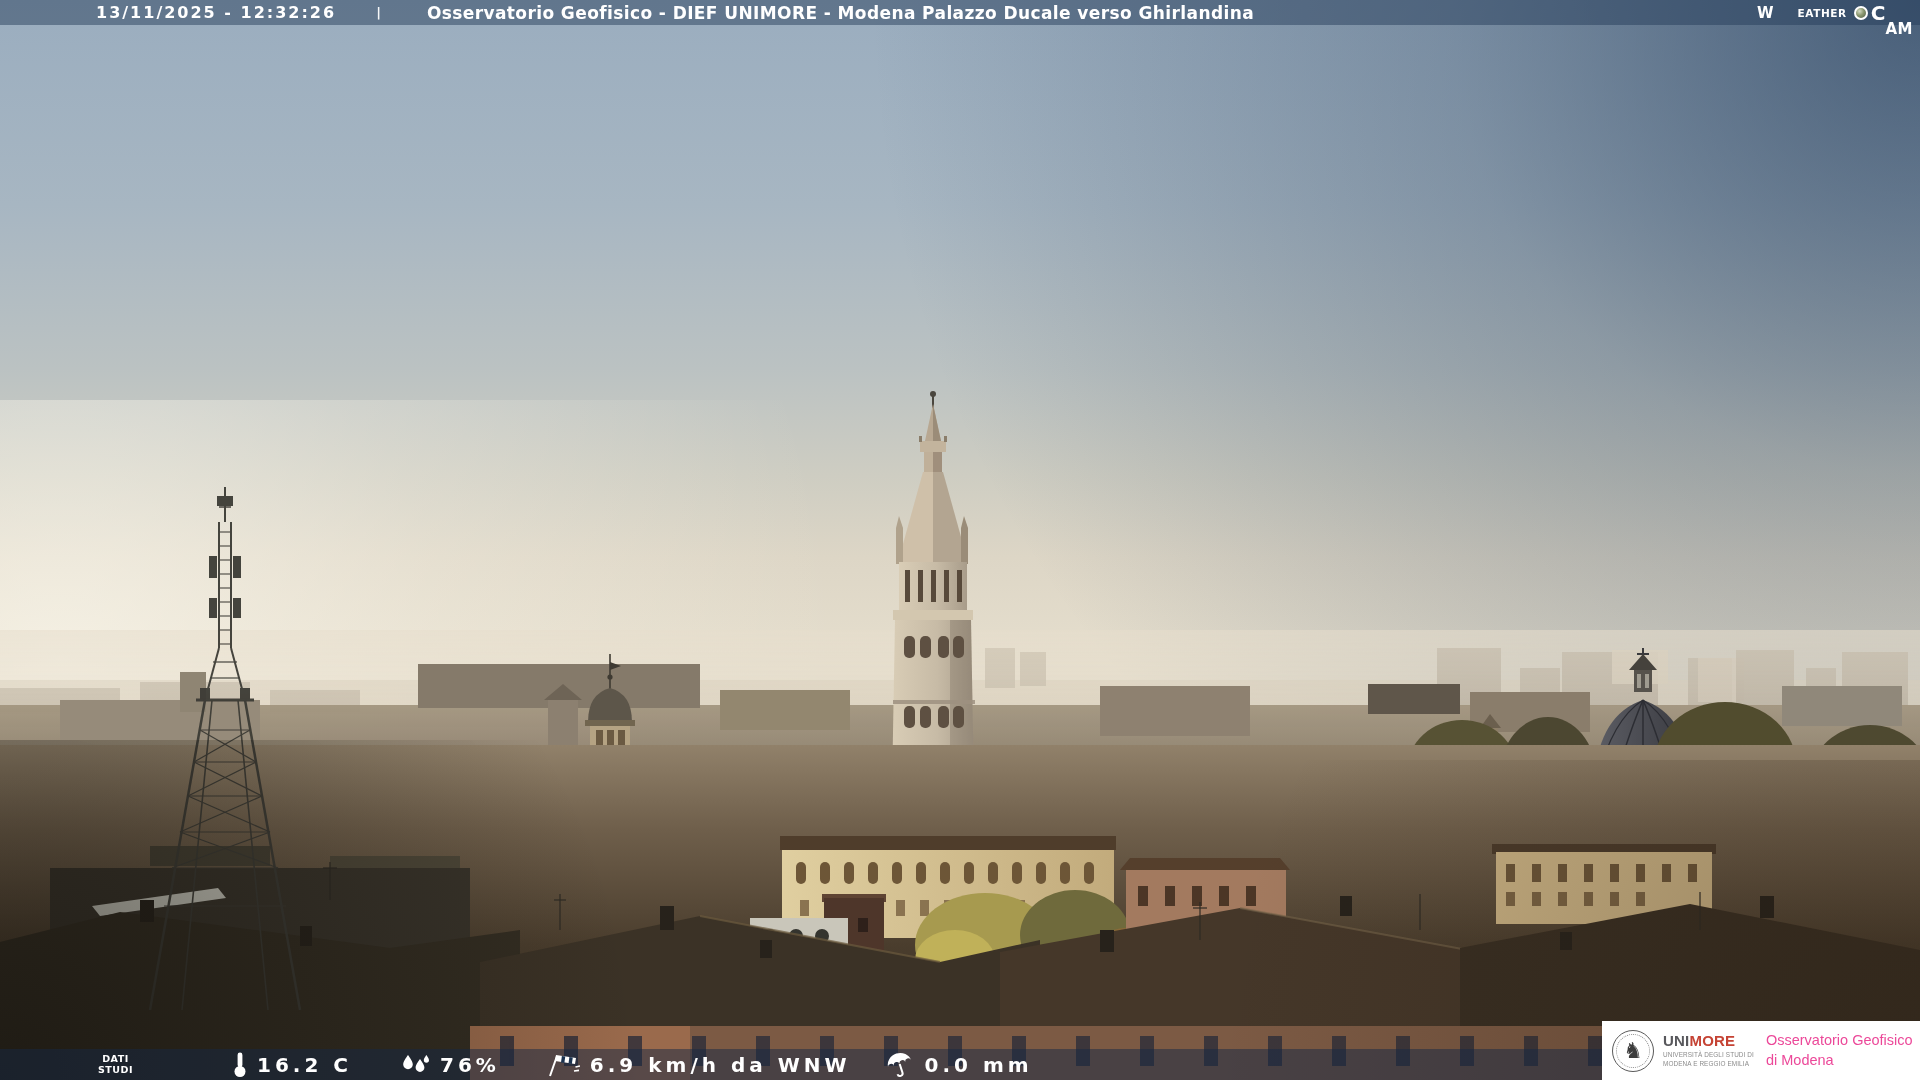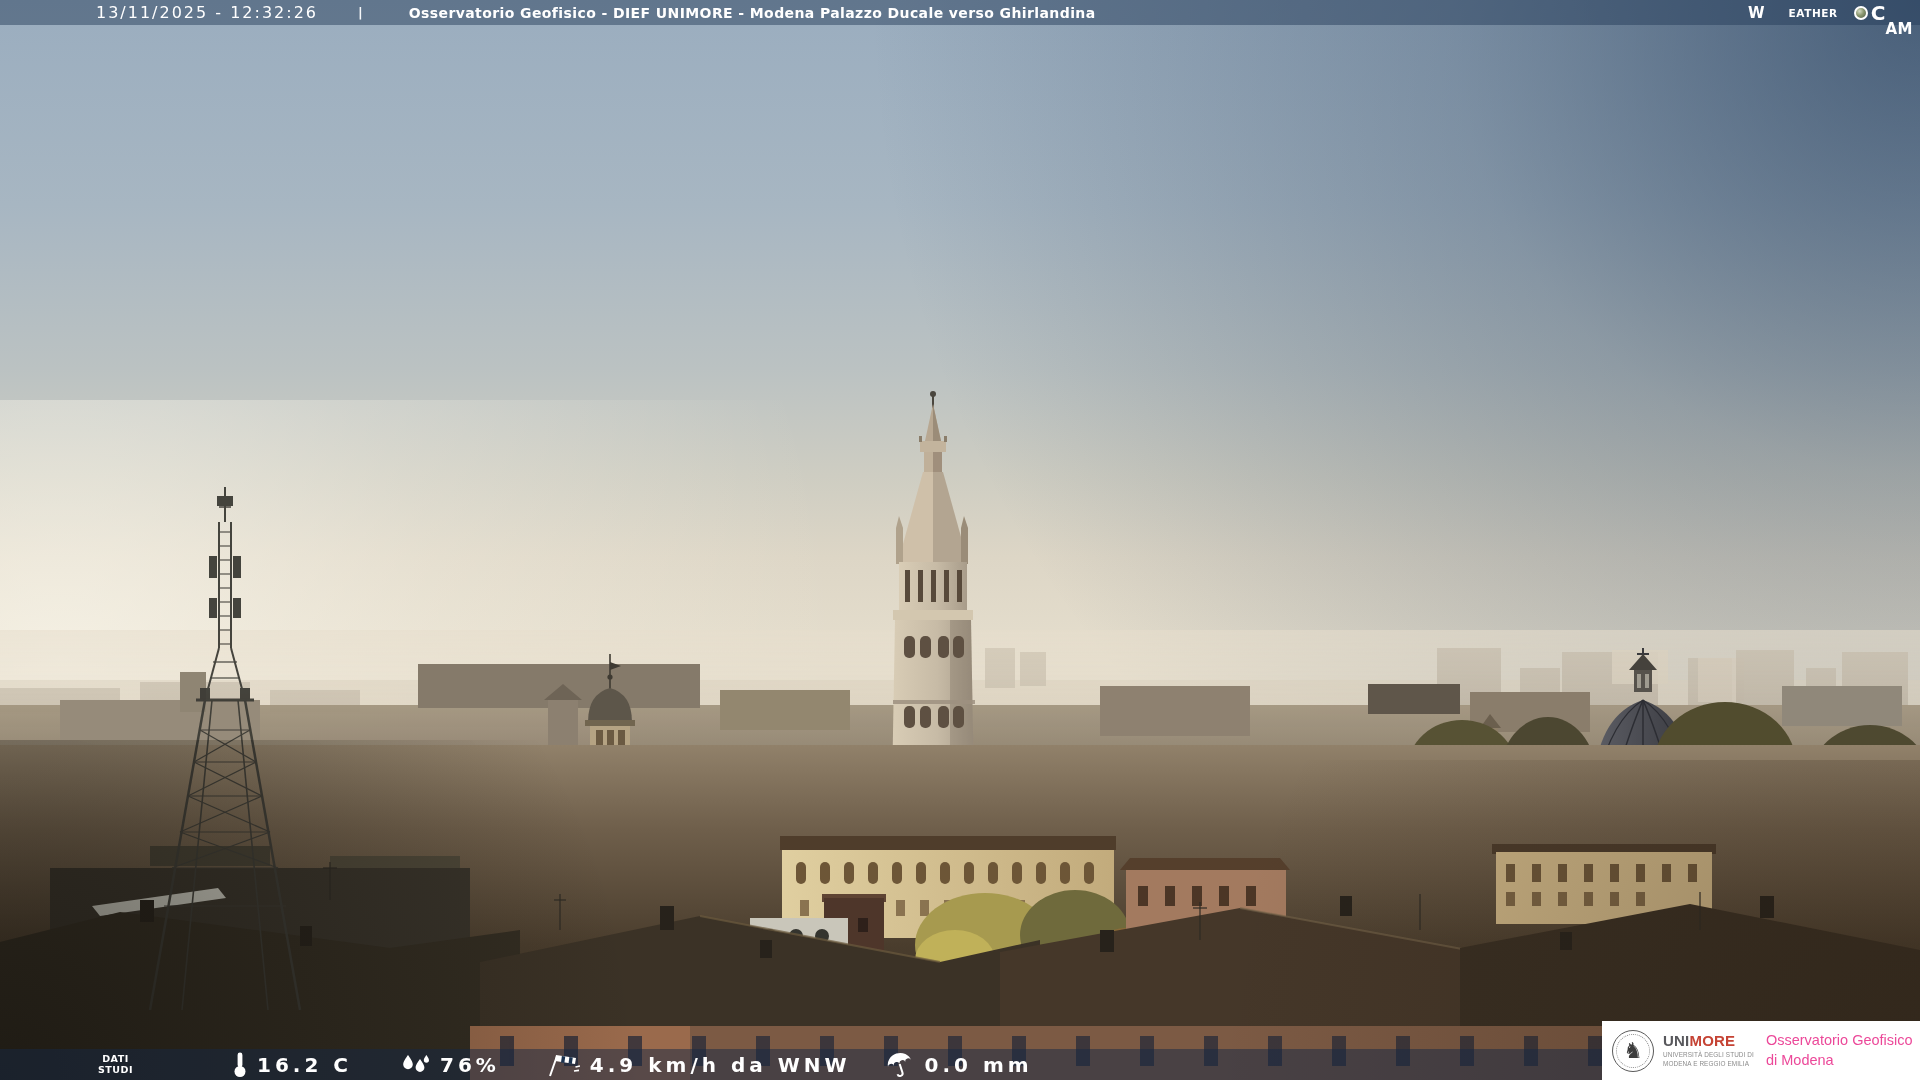--- a/index.html
+++ b/index.html
@@ -3,26 +3,26 @@
 <meta charset="utf-8">
 <style>
   html,body{margin:0;padding:0;background:#000;}
   .stage{position:relative;width:1920px;height:1080px;overflow:hidden;
          background:#9fb0c0;font-family:"DejaVu Sans",sans-serif;}
   .scene{position:absolute;inset:0;display:block;}
 
   
   .topbar{position:absolute;top:0;left:0;width:100%;height:25px;
           background:rgba(36,59,88,.48);display:flex;align-items:center;color:#fff;z-index:5;}
-  .datetime{margin-left:96px;font-size:16px;font-weight:normal;letter-spacing:2px;white-space:nowrap;text-align:center;}
+  .datetime{margin-left:96px;font-size:16px;font-weight:bold;letter-spacing:2px;white-space:nowrap;text-align:center;}
   .sep{margin:0 46px 0 40px;font-size:13px;font-weight:bold;opacity:.95;}
-  .title{font-size:14px;font-weight:bold;letter-spacing:.4px;white-space:nowrap;}
+  .title{font-size:17px;font-weight:bold;letter-spacing:.4px;white-space:nowrap;}
   .wcam{margin-left:auto;margin-right:7px;display:flex;align-items:center;white-space:nowrap;}
   .wcam .w1{font-size:15px;font-weight:bold;}
-  .wcam .w2{font-size:10.5px;font-weight:bold;letter-spacing:.6px;margin-right:16px;padding-left:24px;}
+  .wcam .w2{font-size:10.5px;font-weight:bold;letter-spacing:.6px;margin-right:7px;padding-left:24px;}
   .lens{width:10px;height:10px;border-radius:50%;border:2px solid #fff;margin-right:3px;
         background:radial-gradient(circle at 35% 32%,#d6dcc6 0%,#8a976f 45%,#4f5b44 100%);}
   .wcam .c1{font-size:20px;font-weight:bold;}
   .wcam .c2{font-size:15px;font-weight:bold;letter-spacing:.5px;margin-top:32px;}
 
   
   .bottombar{position:absolute;left:0;bottom:0;width:100%;height:31px;
              background:rgba(21,40,68,.5);display:flex;align-items:center;color:#fff;z-index:5;padding-left:32px;}
   .dati{margin-left:66px;text-align:center;font-size:9.5px;font-weight:bold;
         line-height:1.15;letter-spacing:.5px;}
@@ -494,21 +494,21 @@
           </g>
           <path d="M12,3 L32,6 L31,12 L11,9 Z" fill="#fff"></path>
           <rect x="17.5" y="4.2" width="3.4" height="6.6" fill="#1c3350" transform="rotate(8 19 7)"></rect>
           <rect x="25" y="5.2" width="3.4" height="6.6" fill="#1c3350" transform="rotate(8 26 8)"></rect>
           <g stroke="#fff" stroke-width="1.6">
             <line x1="31.5" y1="15" x2="36" y2="14"></line>
               <line x1="30" y1="19" x2="35" y2="18.4"></line>
           </g>
         </svg>
       </span>
-      <span class="val">4.9 km/h da WNW</span>
+      <span class="val">6.9 km/h da WNW</span>
     </div>
 
     <div class="metric m-rain">
       <span class="micon">
         <svg width="30" height="26" viewBox="0 0 30 26">
           <g transform="rotate(-18 15 13)">
             <path d="M3,12 a12,11 0 0 1 24,0 a3,3 0 0 0 -6,0 a3,3 0 0 0 -6,0 a3,3 0 0 0 -6,0 a3,3 0 0 0 -6,0 Z" fill="#fff"></path>
             <path d="M15,12 L15,21 a2.6,2.6 0 0 1 -5.2,0" stroke="#fff" stroke-width="2" fill="none"></path>
           </g>
         </svg>

